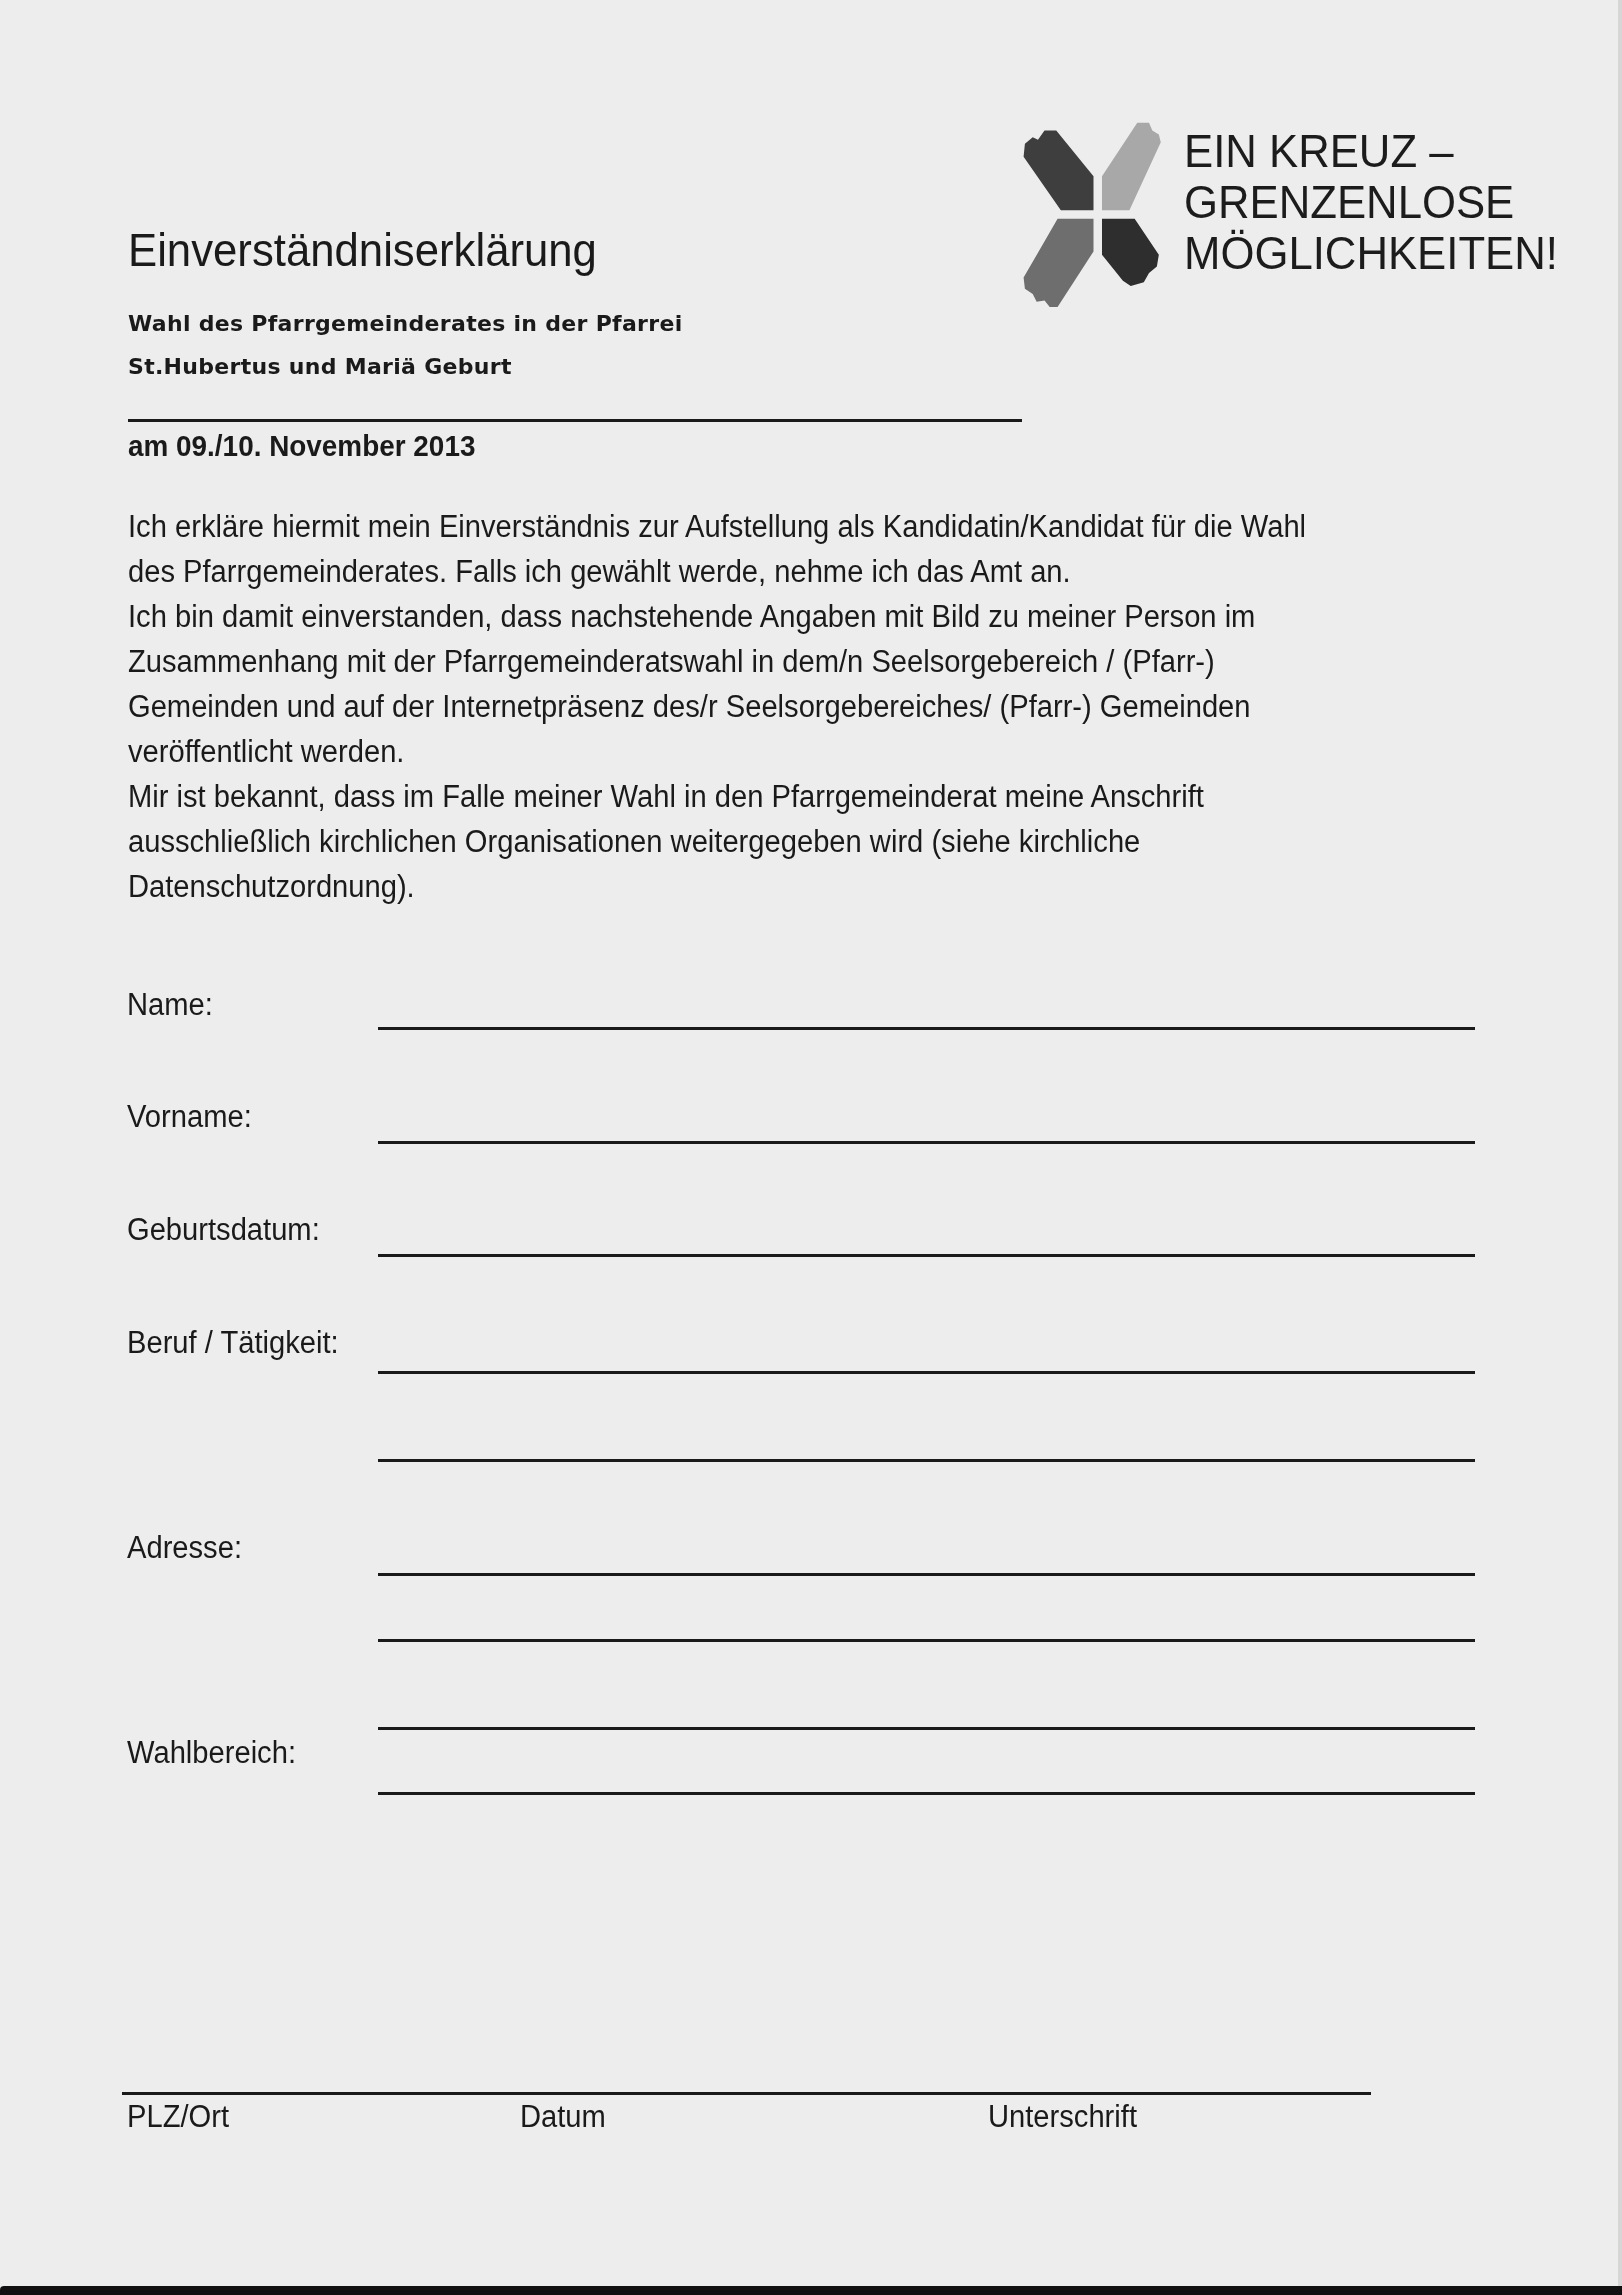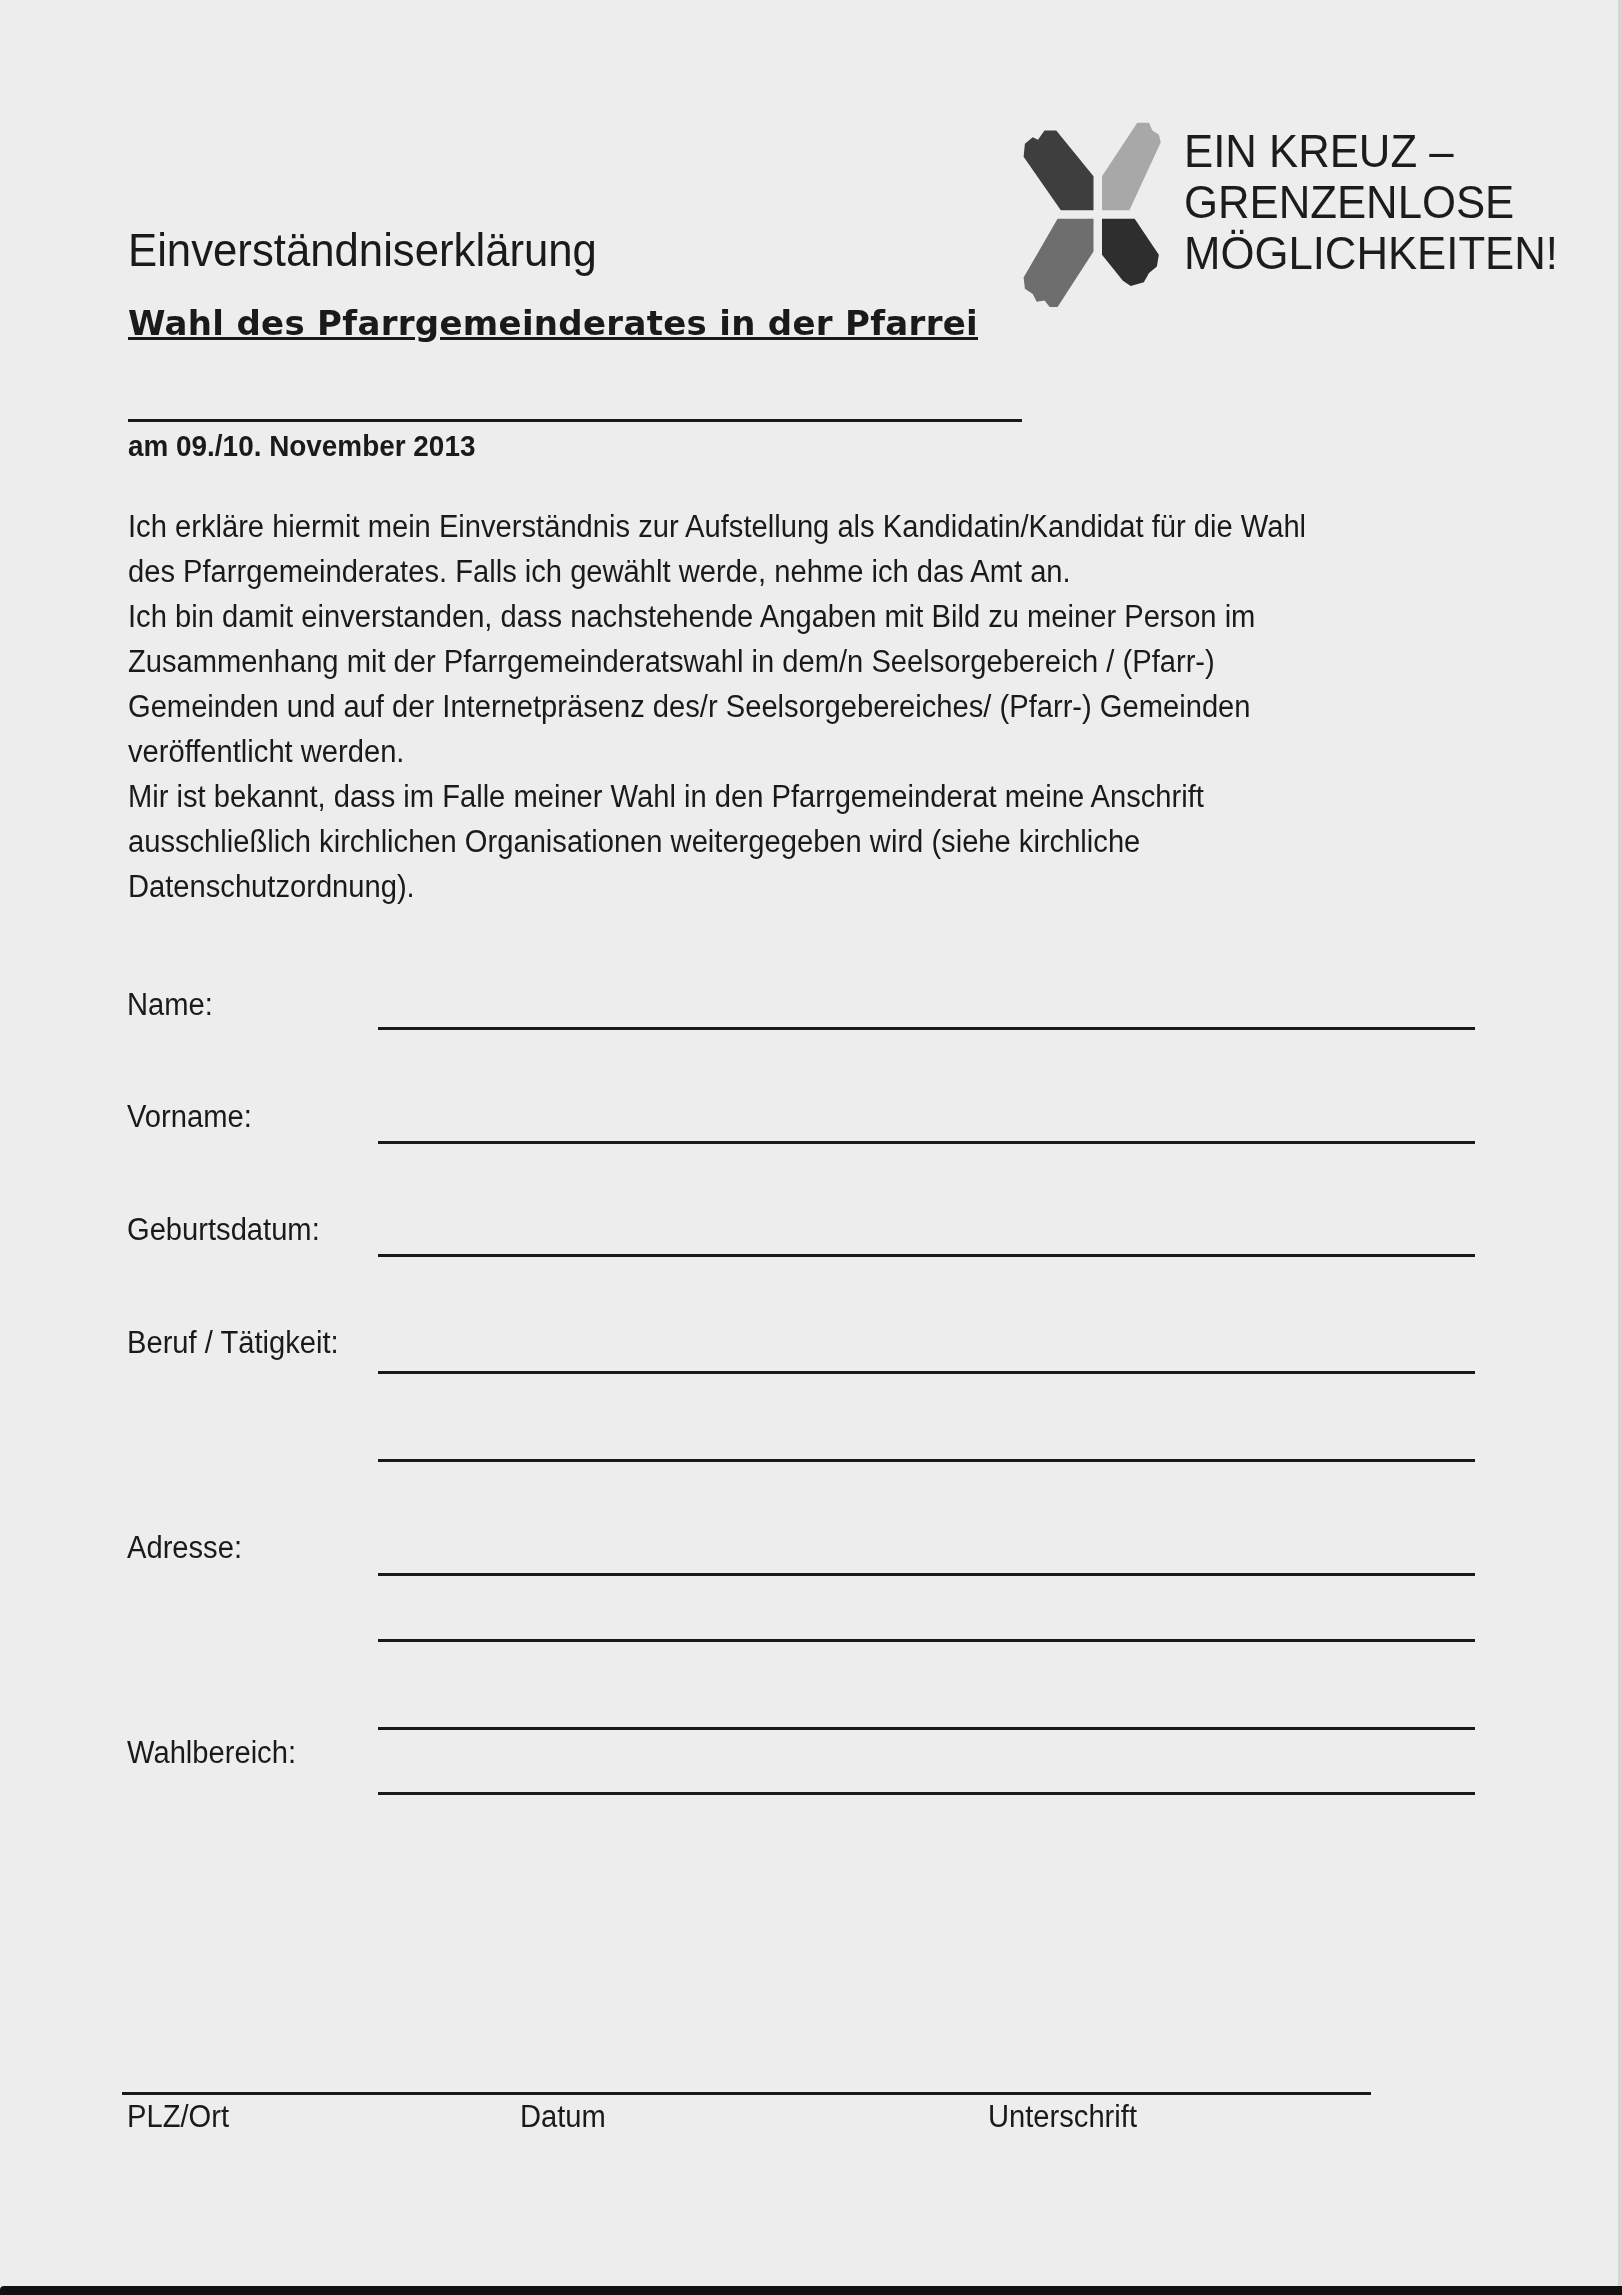--- a/index.html
+++ b/index.html
@@ -5,21 +5,21 @@
   html, body { margin:0; padding:0; }
   body {
     width:1623px; height:2295px; position:relative; overflow:hidden;
     background:#ededed;
     font-family:"Liberation Sans", sans-serif; color:#1a1a1a;
   }
   .page-edge-right { position:absolute; top:0; right:0; width:5.2px; height:2295px; background:#d6d6d6; }
   .page-edge-bottom { position:absolute; left:0; bottom:0; width:1623px; height:9.2px; background:#111; border-top-left-radius:3.9px; }
   .abs { position:absolute; }
   .title { left:128px; top:222px; font-size:47px; font-weight:normal; transform:scaleX(0.93); transform-origin:left; white-space:nowrap; }
-  .subtitle { left:128px; top:302px; font-family:"DejaVu Sans", sans-serif; font-weight:bold; font-size:34px; line-height:43px; white-space:nowrap; letter-spacing:0.3px;text-decoration:underline; }
+  .subtitle { left:128px; top:302px; font-family:"DejaVu Sans", sans-serif; font-weight:bold; font-size:22px; line-height:43px; white-space:nowrap; letter-spacing:0.3px; }
   .rule-top { left:128px; top:419px; width:894px; height:2.6px; background:#1a1a1a; }
   .date { left:128px; top:429px; font-size:30px; font-weight:bold; transform:scaleX(0.93); transform-origin:left; white-space:nowrap; }
   .body-text { left:128px; top:504px; width:1374px; font-size:31px; line-height:45px; transform:scaleX(0.94); transform-origin:left; }
   .body-text p { margin:0; white-space:nowrap; }
   .logo { left:1018px; top:111px; width:151px; height:196px; }
   .slogan { left:1184px; top:126px; font-size:46px; line-height:51px; color:#1c1c1c; transform:scaleX(0.95); transform-origin:left; white-space:nowrap; }
   .slogan div { margin:0; }
   .field-label { left:127px; font-size:31px; transform:scaleX(0.94); transform-origin:left; white-space:nowrap; }
   .field-line { left:378px; width:1097px; height:2.6px; background:#1a1a1a; }
   .sig-rule { left:122px; top:2092px; width:1249px; height:2.6px; background:#1a1a1a; }
@@ -27,20 +27,21 @@
 </style>
 </head>
 <body>
 
 <div class="page-edge-right"></div>
 <div class="page-edge-bottom"></div>
 
 <div class="abs title">Einverständniserklärung</div>
 <div class="abs subtitle">
   <div>Wahl des Pfarrgemeinderates in der Pfarrei</div>
+  <div>St.Hubertus und Mariä Geburt</div>
 </div>
 <div class="abs rule-top"></div>
 <div class="abs date">am 09./10. November 2013</div>
 
 <svg class="abs logo" viewBox="0 0 230 300">
   <polygon points="10,50 22,40 30,44 40,30 58,30 115,100 115,152 65,152 8,70" fill="#3e3e3e"></polygon>
   <polygon points="128,100 182,18 200,18 205,30 215,36 218,48 170,152 128,152" fill="#a8a8a8"></polygon>
   <polygon points="60,165 115,165 115,215 60,300 48,300 40,290 28,292 22,280 10,272 8,255" fill="#6e6e6e"></polygon>
   <polygon points="128,165 178,165 215,220 212,238 200,248 192,262 172,268 160,260 128,220" fill="#2e2e2e"></polygon>
 </svg>

